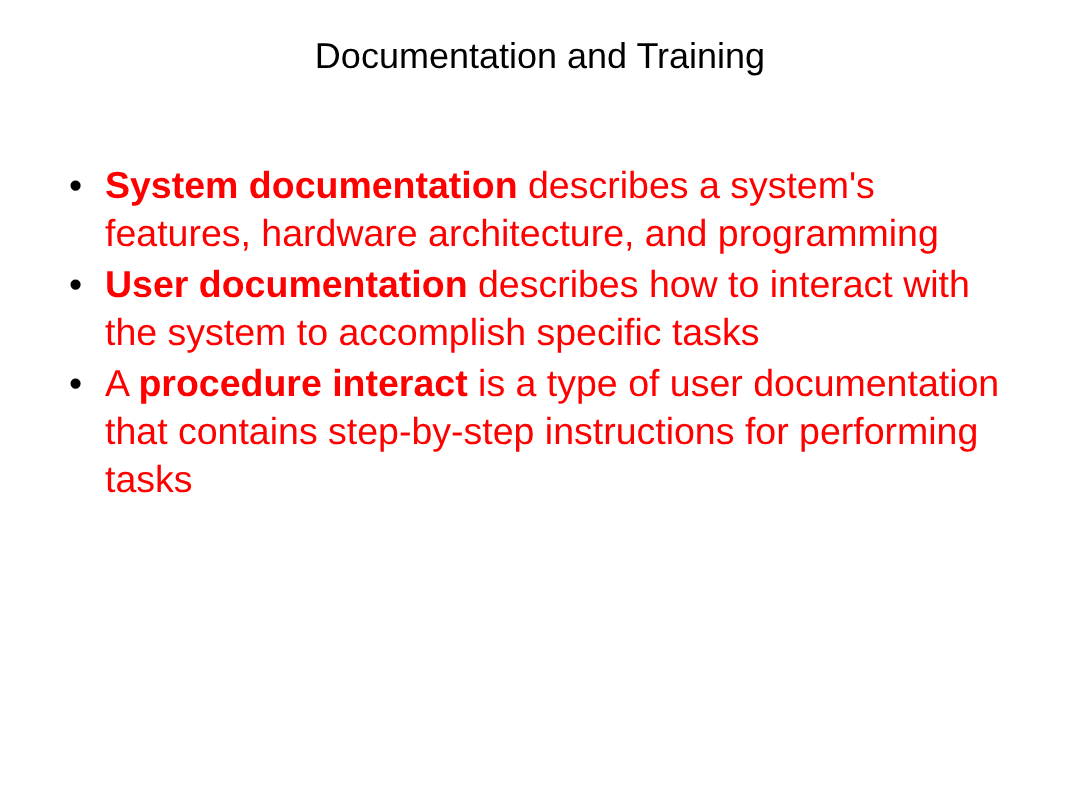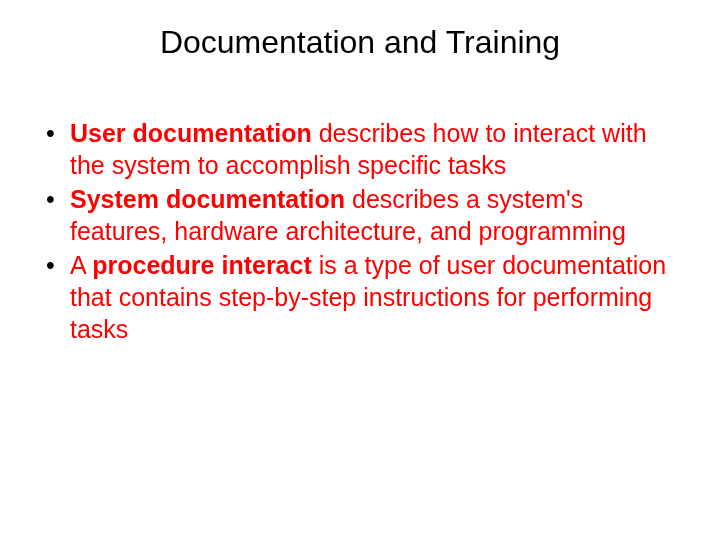--- a/index.html
+++ b/index.html
@@ -8,21 +8,21 @@
       width: 720px;
       height: 540px;
       font-family: Arial, Helvetica, sans-serif;
       color: #000000;
       overflow: hidden;
     }
     .slide {
       padding: 24px 36px;
     }
     .title {
-      font-size: 32px;
+      font-size: 24px;
       font-weight: 400;
       text-align: center;
       margin-bottom: 56px;
       letter-spacing: 0px;
     }
     .bullet-list {
       list-style: none;
       padding-left: 0;
     }
     .bullet-item {
@@ -45,22 +45,22 @@
       font-weight: 700;
     }
   </style>
 </head>
 <body>
 
 <div class="slide">
   <h1 class="title">Documentation and Training</h1>
   <ul class="bullet-list">
     <li class="bullet-item">
-      <span class="term">User documentation</span><span> describes how to interact with the system to accomplish specific tasks</span>
+      <span class="term">System documentation</span><span> describes a system's features, hardware architecture, and programming</span>
     </li>
     <li class="bullet-item">
-      <span class="term">System documentation</span><span> describes a system's features, hardware architecture, and programming</span>
+      <span class="term">User documentation</span><span> describes how to interact with the system to accomplish specific tasks</span>
     </li>
     <li class="bullet-item">
       <span>A </span><span class="term">procedure interact</span><span> is a type of user documentation that contains step-by-step instructions for performing tasks</span>
     </li>
   </ul>
 </div>
 
 </body></html>

